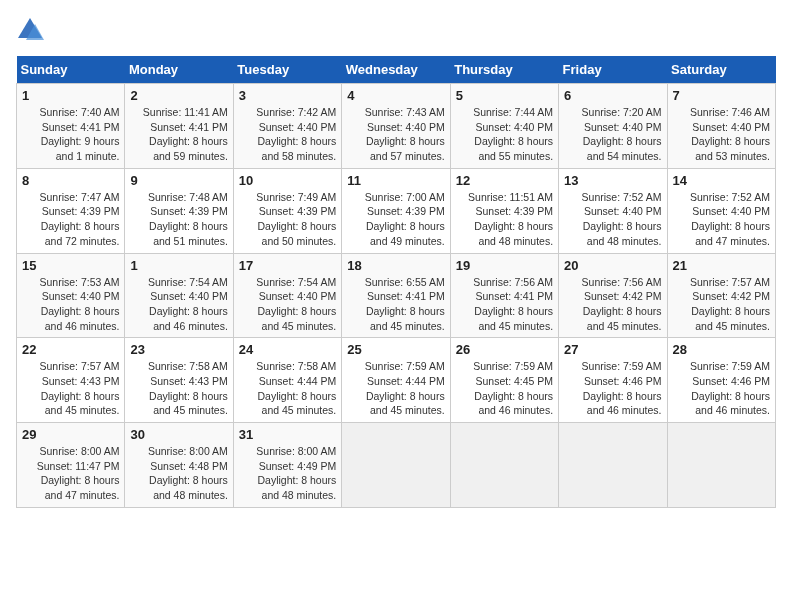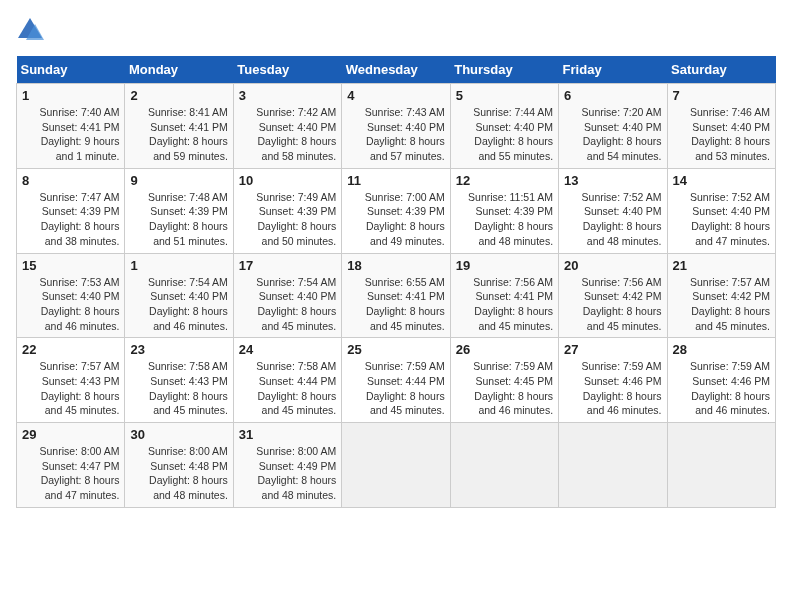--- a/index.html
+++ b/index.html
@@ -120,21 +120,21 @@
       </tr>
   </thead>
   <tbody id="calendar-body">
       <tr>
         <td>
           <span class="day-num">1</span>
           <div class="day-info"><span>Sunrise: 7:40 AM</span><br><span>Sunset: 4:41 PM</span><br><span>Daylight: 9 hours and 1 minute.</span></div>
         </td>
         <td>
           <span class="day-num">2</span>
-          <div class="day-info"><span>Sunrise: 8:41 AM</span><br><span>Sunset: 4:41 PM</span><br><span>Daylight: 8 hours and 59 minutes.</span></div>
+          <div class="day-info"><span>Sunrise: 11:41 AM</span><br><span>Sunset: 4:41 PM</span><br><span>Daylight: 8 hours and 59 minutes.</span></div>
         </td>
         <td>
           <span class="day-num">3</span>
           <div class="day-info"><span>Sunrise: 7:42 AM</span><br><span>Sunset: 4:40 PM</span><br><span>Daylight: 8 hours and 58 minutes.</span></div>
         </td>
         <td>
           <span class="day-num">4</span>
           <div class="day-info"><span>Sunrise: 7:43 AM</span><br><span>Sunset: 4:40 PM</span><br><span>Daylight: 8 hours and 57 minutes.</span></div>
         </td>
         <td>
@@ -146,21 +146,21 @@
           <div class="day-info"><span>Sunrise: 7:20 AM</span><br><span>Sunset: 4:40 PM</span><br><span>Daylight: 8 hours and 54 minutes.</span></div>
         </td>
         <td>
           <span class="day-num">7</span>
           <div class="day-info"><span>Sunrise: 7:46 AM</span><br><span>Sunset: 4:40 PM</span><br><span>Daylight: 8 hours and 53 minutes.</span></div>
         </td>
       </tr>
       <tr>
         <td>
           <span class="day-num">8</span>
-          <div class="day-info"><span>Sunrise: 7:47 AM</span><br><span>Sunset: 4:39 PM</span><br><span>Daylight: 8 hours and 38 minutes.</span></div>
+          <div class="day-info"><span>Sunrise: 7:47 AM</span><br><span>Sunset: 4:39 PM</span><br><span>Daylight: 8 hours and 72 minutes.</span></div>
         </td>
         <td>
           <span class="day-num">9</span>
           <div class="day-info"><span>Sunrise: 7:48 AM</span><br><span>Sunset: 4:39 PM</span><br><span>Daylight: 8 hours and 51 minutes.</span></div>
         </td>
         <td>
           <span class="day-num">10</span>
           <div class="day-info"><span>Sunrise: 7:49 AM</span><br><span>Sunset: 4:39 PM</span><br><span>Daylight: 8 hours and 50 minutes.</span></div>
         </td>
         <td>
@@ -236,21 +236,21 @@
           <div class="day-info"><span>Sunrise: 7:59 AM</span><br><span>Sunset: 4:46 PM</span><br><span>Daylight: 8 hours and 46 minutes.</span></div>
         </td>
         <td>
           <span class="day-num">28</span>
           <div class="day-info"><span>Sunrise: 7:59 AM</span><br><span>Sunset: 4:46 PM</span><br><span>Daylight: 8 hours and 46 minutes.</span></div>
         </td>
       </tr>
       <tr>
         <td>
           <span class="day-num">29</span>
-          <div class="day-info"><span>Sunrise: 8:00 AM</span><br><span>Sunset: 4:47 PM</span><br><span>Daylight: 8 hours and 47 minutes.</span></div>
+          <div class="day-info"><span>Sunrise: 8:00 AM</span><br><span>Sunset: 11:47 PM</span><br><span>Daylight: 8 hours and 47 minutes.</span></div>
         </td>
         <td>
           <span class="day-num">30</span>
           <div class="day-info"><span>Sunrise: 8:00 AM</span><br><span>Sunset: 4:48 PM</span><br><span>Daylight: 8 hours and 48 minutes.</span></div>
         </td>
         <td>
           <span class="day-num">31</span>
           <div class="day-info"><span>Sunrise: 8:00 AM</span><br><span>Sunset: 4:49 PM</span><br><span>Daylight: 8 hours and 48 minutes.</span></div>
         </td>
         <td class="empty"></td>

